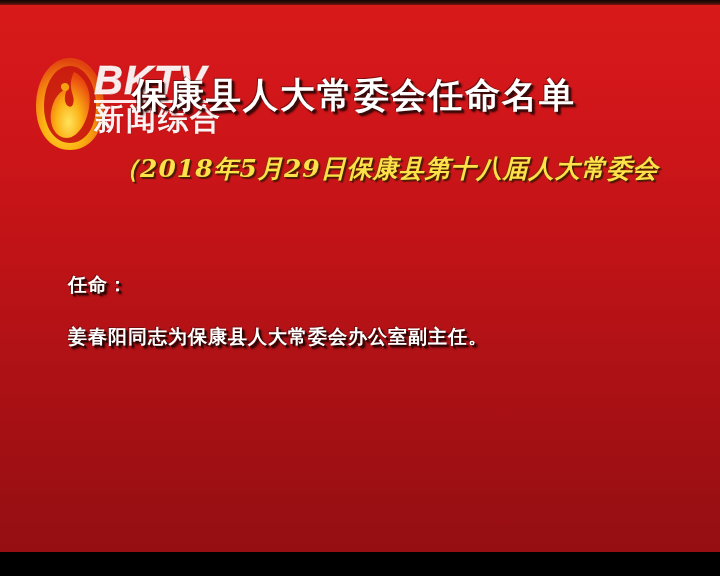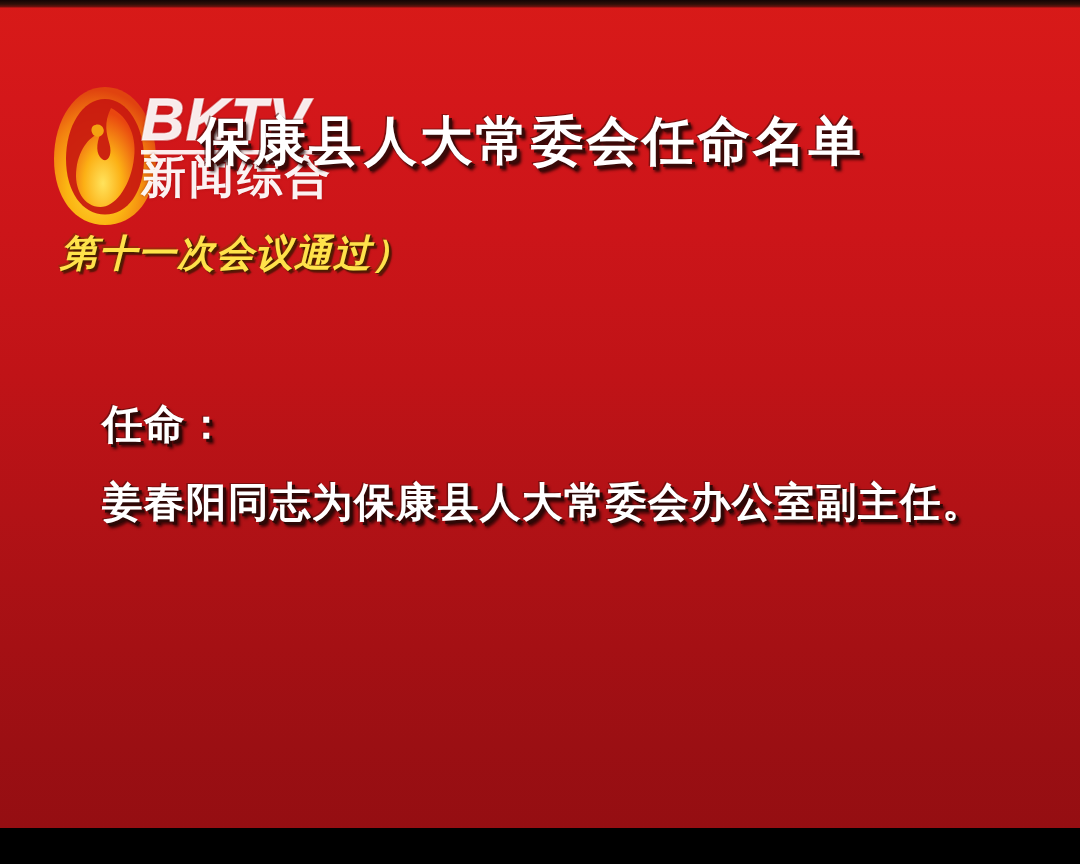--- a/index.html
+++ b/index.html
@@ -134,21 +134,21 @@
     position: absolute;
     left: 68px;
     top: 258px;
     width: 600px;
     font-family: "DejaVu Sans", sans-serif;
     font-weight: bold;
     color: #ffffff;
   }
   .body-line {
     display: block;
-    font-size: 27px;
+    font-size: 19px;
     line-height: 52px;
     letter-spacing: 1px;
     white-space: nowrap;
     text-shadow:
        2px 2px 0 #2e0806,
        3px 3px 2px rgba(25,3,3,0.8),
       -1px -1px 0 rgba(60,12,10,0.5);
   }
 </style>
 </head>
@@ -190,21 +190,21 @@
     <div id="logo-text-wrap">
       <div id="logo-bktv">BKTV</div>
       <div id="logo-rule"></div>
       <div id="logo-sub">新闻综合</div>
     </div>
   </div>
 
   <div id="headline">保康县人大常委会任命名单</div>
 
   <div id="subtitle">
-    <span class="line2">第十一次会议通过）</span>
+    <span class="line1">（2018年5月29日保康县第十八届人大常委会</span>
   </div>
 
   <div id="body-block">
     <span class="body-line">任命：</span>
     <span class="body-line">姜春阳同志为保康县人大常委会办公室副主任。</span>
   </div>
 
 </div>
 
 </body></html>

